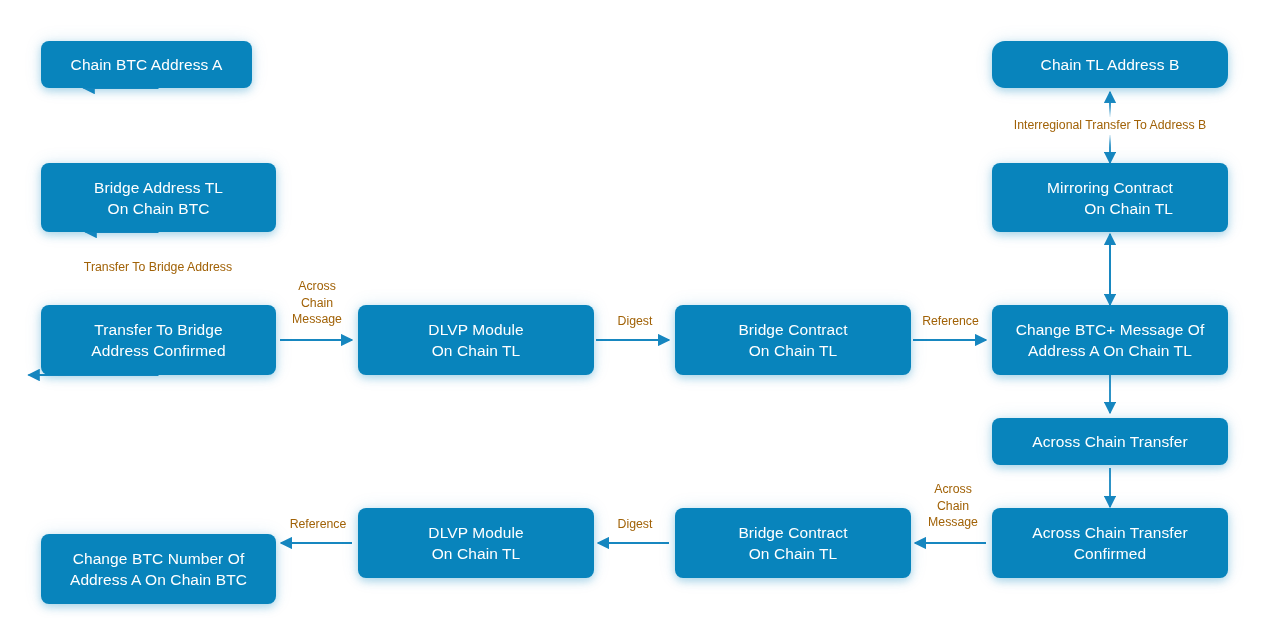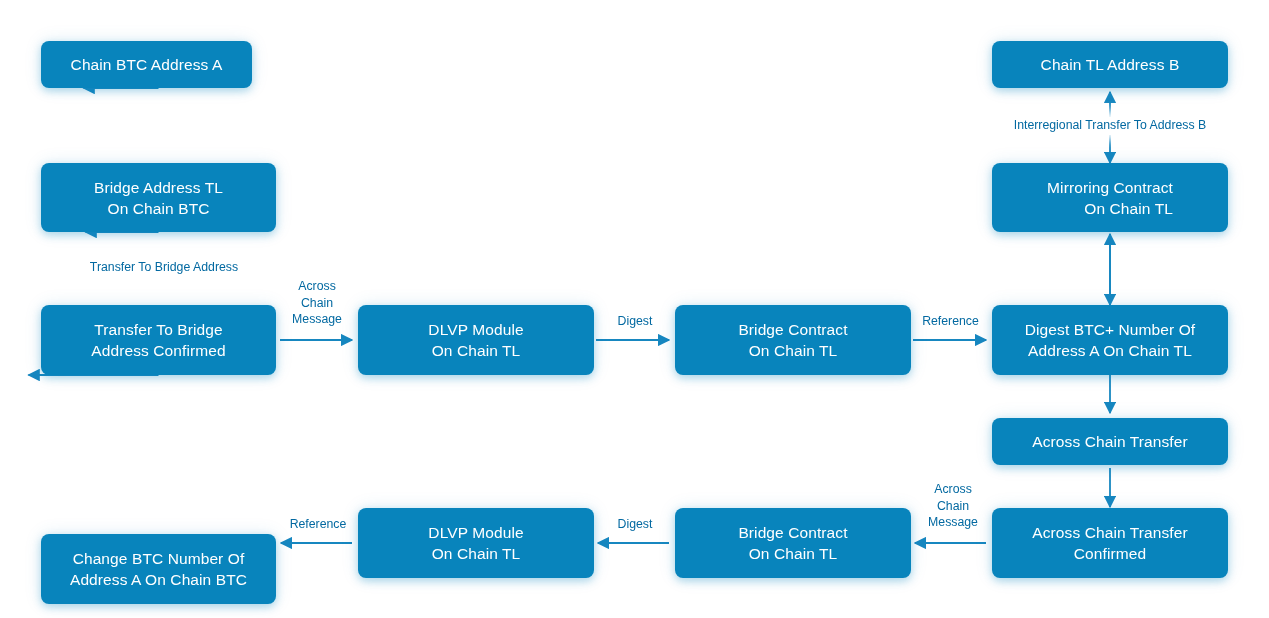--- a/index.html
+++ b/index.html
@@ -31,21 +31,21 @@
     line-height: 21px;
     font-weight: 400;
     letter-spacing: 0.1px;
     box-shadow: 0 3px 9px rgba(8,132,188,0.30), 0 0 18px rgba(8,132,188,0.12);
     z-index: 3;
     white-space: pre-line;
     padding: 0 8px;
   }
   .edge-label {
     position: absolute;
-    color: #0369a1;
+    color: #a16207;
     font-size: 12.3px;
     line-height: 16.5px;
     text-align: center;
     white-space: pre-line;
     z-index: 4;
     background: transparent;
     pointer-events: none;
   }
   .edge-label.boxed {
     background: #ffffff;
@@ -109,43 +109,43 @@
 
   <div class="node" style="left:41px; top:163px; width:235px; height:69px;">Bridge Address TL
 On Chain BTC</div>
 
   <div class="node" style="left:358px; top:305px; width:236px; height:70px;">DLVP Module
 On Chain TL</div>
 
   <div class="node" style="left:675px; top:305px; width:236px; height:70px;">Bridge Contract
 On Chain TL</div>
 
-  <div class="node" style="left:992px; top:305px; width:236px; height:70px;">Digest BTC+ Number Of
+  <div class="node" style="left:992px; top:305px; width:236px; height:70px;">Change BTC+ Message Of
 Address A On Chain TL</div>
 
-  <div class="node" style="left:992px; top:41px; width:236px; height:47px;">Chain TL Address B</div>
+  <div class="node" style="left:992px; top:41px; width:236px; height:47px;border-radius:13px;">Chain TL Address B</div>
 
   <div class="node" style="left:992px; top:163px; width:236px; height:69px;text-align:right;">Mirroring Contract
 On Chain TL</div>
 
   <div class="node" style="left:992px; top:418px; width:236px; height:47px;">Across Chain Transfer</div>
 
   <div class="node" style="left:992px; top:508px; width:236px; height:70px;">Across Chain Transfer
 Confirmed</div>
 
   <div class="node" style="left:675px; top:508px; width:236px; height:70px;">Bridge Contract
 On Chain TL</div>
 
   <div class="node" style="left:358px; top:508px; width:236px; height:70px;">DLVP Module
 On Chain TL</div>
 
   <div class="node" style="left:41px; top:534px; width:235px; height:70px;">Change BTC Number Of
 Address A On Chain BTC</div>
 
-  <div class="edge-label boxed" style="left:64px; top:259px; width:200px;">Transfer To Bridge Address</div>
+  <div class="edge-label boxed" style="left:58px; top:259px; width:200px;">Transfer To Bridge Address</div>
 
   <div class="edge-label" style="left:283px; top:278px; width:68px;">Across
 Chain
 Message</div>
 
   <div class="edge-label" style="left:601px; top:313px; width:68px;">Digest</div>
 
   <div class="edge-label" style="left:914px; top:313px; width:73px;">Reference</div>
 
   <div class="edge-label boxed" style="left:996px; top:117px; width:228px;">Interregional Transfer To Address B</div>

